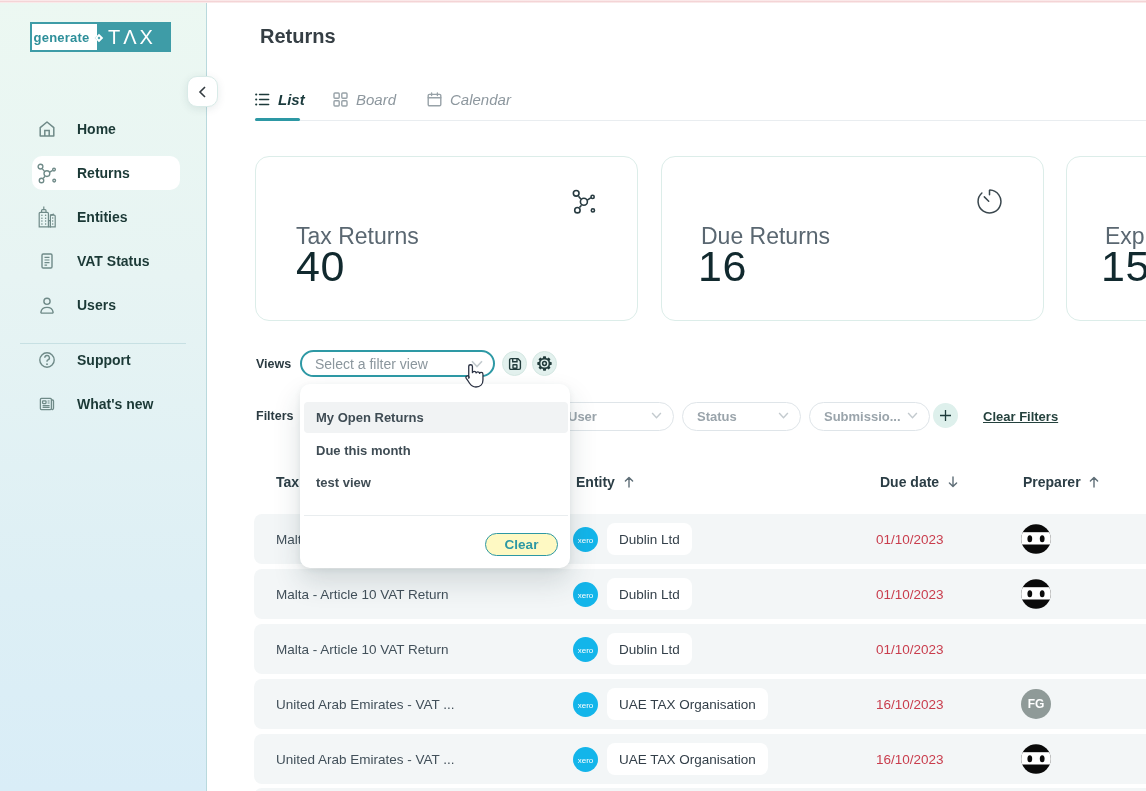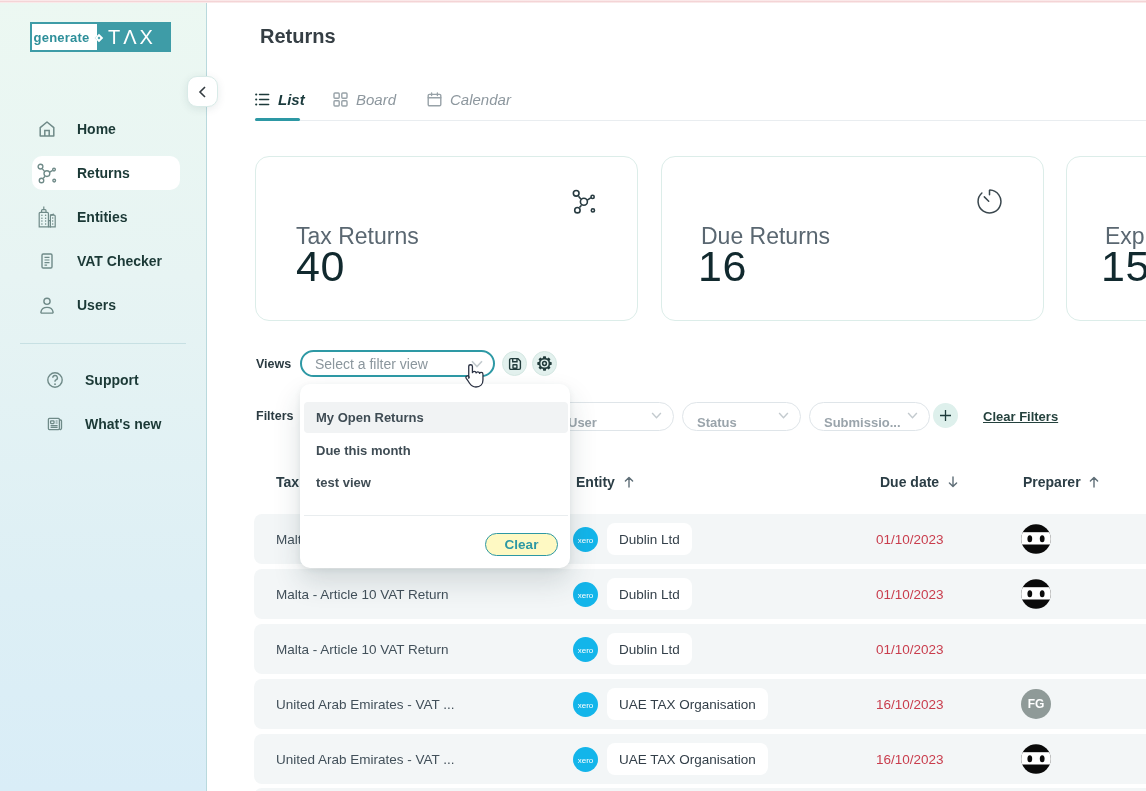--- a/index.html
+++ b/index.html
@@ -23,21 +23,21 @@
   background:#fff; border:1px solid #d9ebe8; border-radius:10px;
   box-shadow:0 2px 8px rgba(30,60,70,.10); display:flex; align-items:center;
   justify-content:center; z-index:30; }
 .nav { position:absolute; left:0; top:112px; width:207px; }
 .nav-item { height:34px; margin:0 27px 10px 32px; display:flex; align-items:center;
   border-radius:10px; color:#1b3936; }
 .nav-item svg { margin-left:5px; flex:none; color:#6f8a88; }
 .nav-item span { margin-left:20px; font-size:14px; font-weight:700; }
 .nav-item.active { background:#fff; }
 #sb-divider { position:absolute; left:20px; right:20px; top:343px; height:1px; background:#c7e0e3; }
-.nav2 { position:absolute; left:0; top:363px; width:212px;padding-left:8px; }
+.nav2 { position:absolute; left:0; top:343px; width:212px; }
 
 
 #topline { position:absolute; left:0; top:0; right:0; height:3px; background:linear-gradient(180deg,#fdf2f2 0%,#f4d4d6 50%,#fdf4f3 100%); z-index:60; }
 #h1 { position:absolute; left:260px; top:25px; font-size:20px; font-weight:700;
   color:#353e44; line-height:22px; }
 #tabline { position:absolute; left:255px; top:120px; width:891px; height:1px; background:#e9edf0; }
 #tabul { position:absolute; left:255px; top:117.5px; width:45px; height:3px;
   background:#2d98a4; border-radius:2px; }
 .tab { position:absolute; top:91px; display:flex; align-items:center; gap:8px;
   font-size:15px; color:#8d979e;font-style:italic; }
@@ -57,21 +57,21 @@
 #sel { position:absolute; left:300px; top:350px; width:195px; height:27px;
   border:2px solid #2e99a5; border-radius:14px; background:#fff; display:flex;
   align-items:center; }
 #sel span { margin-left:13px; font-size:14px; color:#8b969d; }
 #sel svg { position:absolute; right:10px; top:8px; color:#c3cace; }
 .cbtn { position:absolute; top:351px; width:25px; height:25px; border-radius:50%;
   background:#e3f1ee; border:1px solid #d5e8e3; display:flex; align-items:center;
   justify-content:center; color:#223c3c; }
 
 .chip { position:absolute; top:402px; height:29px; border:1.5px solid #dfe5e9;
-  border-radius:14.5px; background:#fff; display:flex; align-items:flex-end; }
+  border-radius:14.5px; background:#fff; display:flex; align-items:center; }
 .chip span { margin-left:14px; font-size:13px; font-weight:700; color:#9aa4ab; }
 .chip svg { position:absolute; right:11px; top:9px; color:#c3cace; }
 #plusbtn { position:absolute; left:933px; top:403px; width:25px; height:25px;
   border-radius:50%; background:#def0ec; color:#1d3a3a; display:flex;
   align-items:center; justify-content:center; }
 #clearfilters { position:absolute; left:983px; top:409px; font-size:13px; font-weight:700;
   color:#24413d; text-decoration:underline; }
 
 .th { position:absolute; top:474px; font-size:14px; font-weight:700; color:#2b3d45; }
 .th svg { margin-left:5px; vertical-align:-1px; color:#5f6e77; }
@@ -147,21 +147,21 @@
           <path d="M13.4 9.2l3.6-1"></path>
           <path d="M4.9 9.3h.01M8.6 9.3h.01M4.9 12.2h.01M8.6 12.2h.01M4.9 15.1h.01M8.6 15.1h.01M4.9 18h.01M8.6 18h.01M15.7 12.1h.01M15.7 15h.01M15.7 17.9h.01" stroke-width="1.5" stroke-linecap="round"></path>
         </svg>
         <span>Entities</span>
       </div>
     <div class="nav-item">
         <svg width="20" height="20" viewBox="0 0 20 20" fill="none" stroke="currentColor" stroke-width="1.4">
           <rect x="5" y="3" width="10" height="14" rx="1.2"></rect>
           <path d="M7.5 6.4h5M7.5 9h5M7.5 11.6h5M7.5 14.2h2.6" stroke-width="1.2"></path>
         </svg>
-        <span>VAT Checker</span>
+        <span>VAT Status</span>
       </div>
     <div class="nav-item">
         <svg width="20" height="20" viewBox="0 0 20 20" fill="none" stroke="currentColor" stroke-width="1.4">
           <circle cx="10" cy="6.3" r="3.1"></circle>
           <path d="M10 12.4c-3.2 0-5.6 1.9-6.1 4.7-.1.5.3 1 .9 1h10.4c.6 0 1-.5.9-1-.5-2.8-2.9-4.7-6.1-4.7z" stroke-linejoin="round"></path>
         </svg>
         <span>Users</span>
       </div>
   </div>
   <div id="sb-divider"></div>

